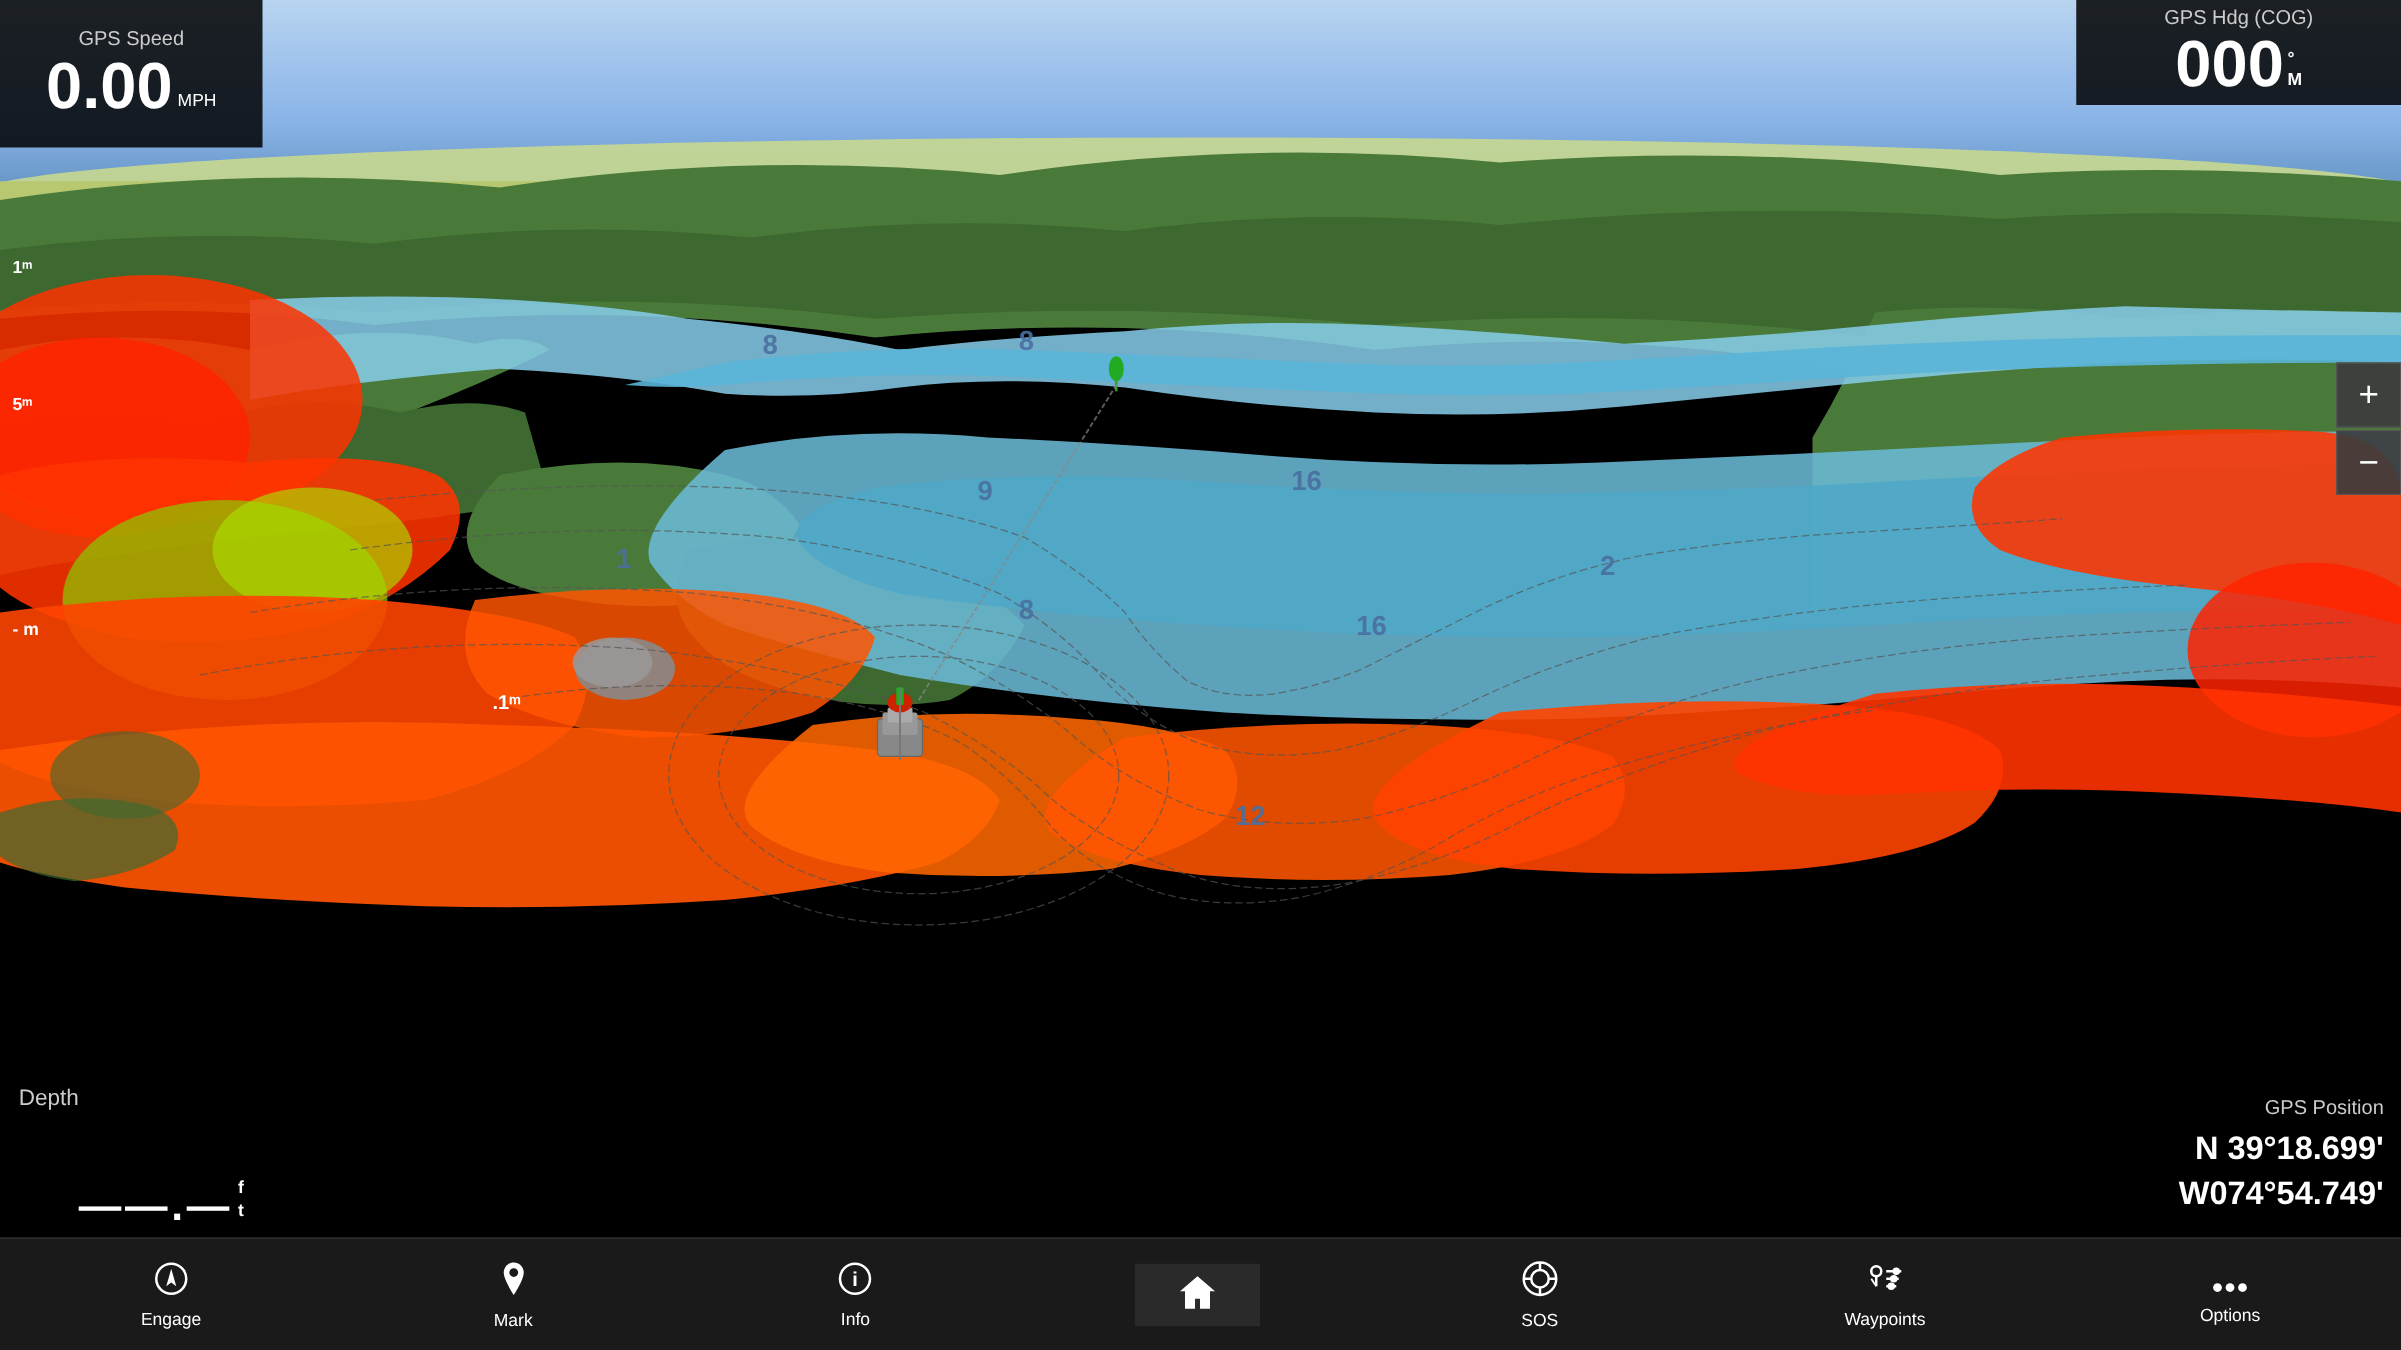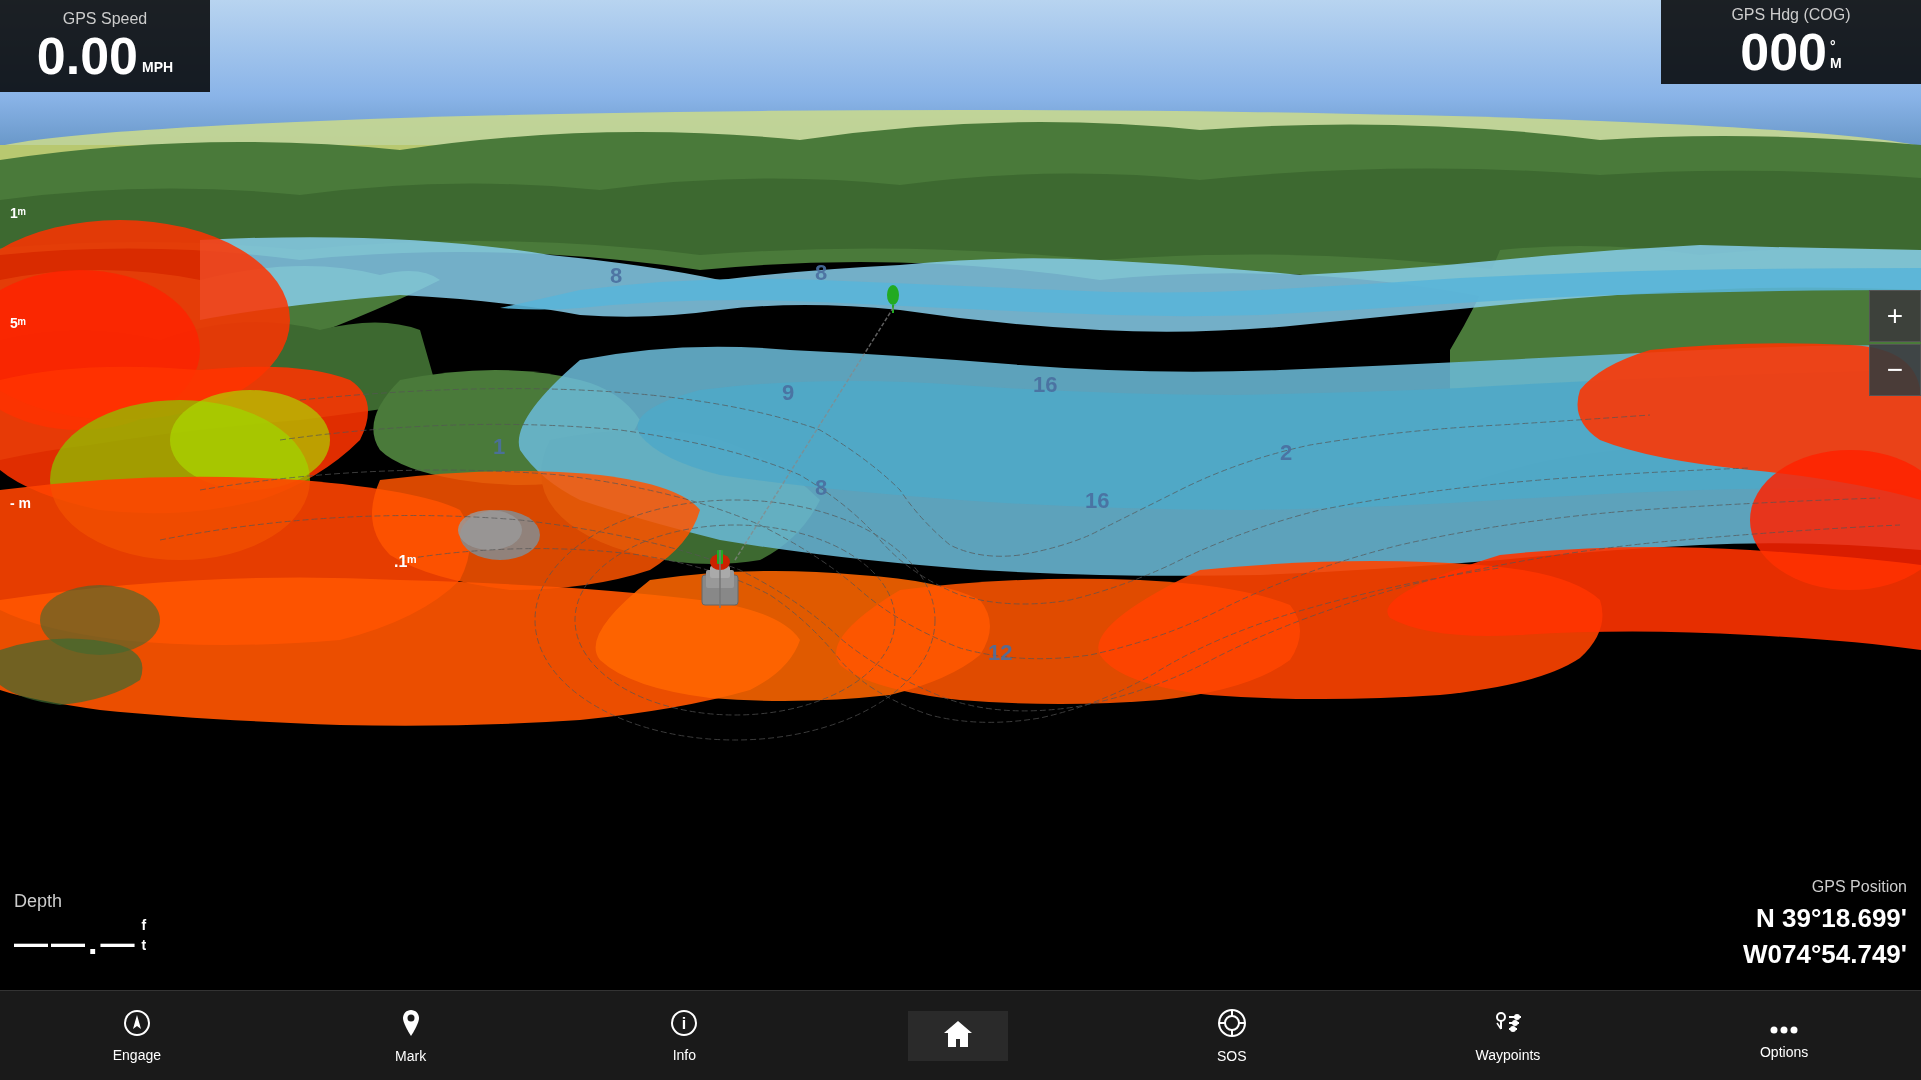--- a/index.html
+++ b/index.html
@@ -31,21 +31,21 @@
       position: absolute;
       background: rgba(0,0,0,0.85);
       color: #fff;
       padding: 8px 14px;
     }
 
     
     #gps-speed {
       top: 0; left: 0;
       width: 210px;
-      height: 92px;
+      height: 118px;
       display: flex;
       flex-direction: column;
       justify-content: center;
     }
     #gps-speed .label {
       font-size: 16px;
       color: #ccc;
       text-align: center;
       margin-bottom: 2px;
     }
@@ -54,21 +54,21 @@
       align-items: flex-end;
       justify-content: center;
     }
     #gps-speed .value {
       font-size: 52px;
       font-weight: bold;
       line-height: 1;
     }
     #gps-speed .unit {
       font-size: 14px;
-      font-weight: bold;
+      font-weight: normal;
       margin-left: 4px;
       margin-bottom: 6px;
       line-height: 1.2;
     }
 
     
     #gps-hdg {
       top: 0; right: 0;
       width: 260px;
       height: 84px;
@@ -99,21 +99,21 @@
       margin-bottom: 6px;
       line-height: 1.2;
     }
 
     
     #depth-widget {
       bottom: 90px; left: 0;
       width: 210px;
       height: 130px;
       display: flex;
-      flex-direction: column;
+      flex-direction: row;
       justify-content: center;
     }
     #depth-widget .label {
       font-size: 18px;
       color: #ccc;
       margin-bottom: 4px;
     }
     #depth-widget .value-row {
       display: flex;
       align-items: flex-end;

